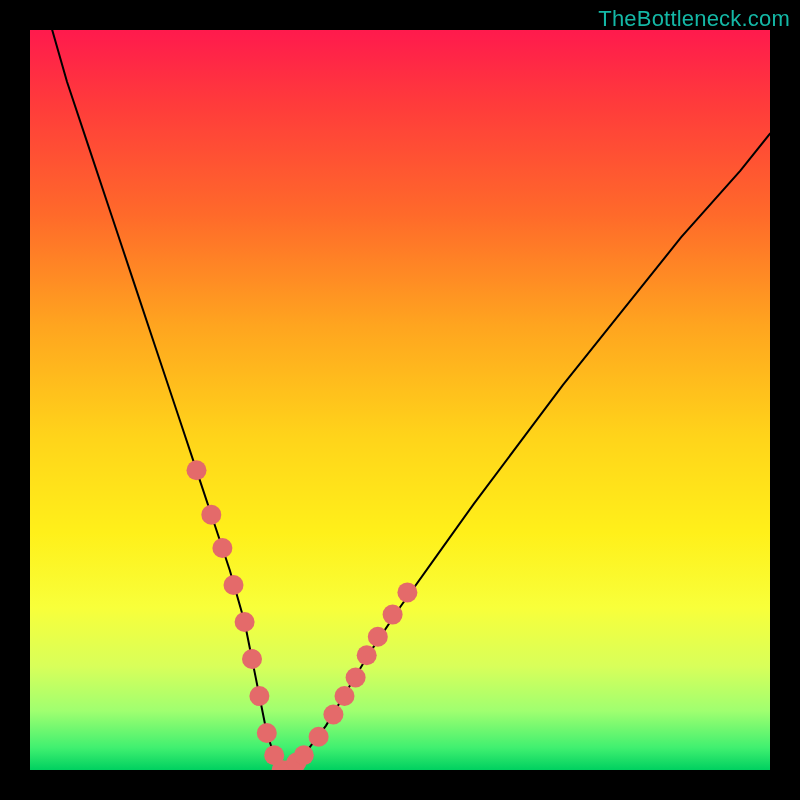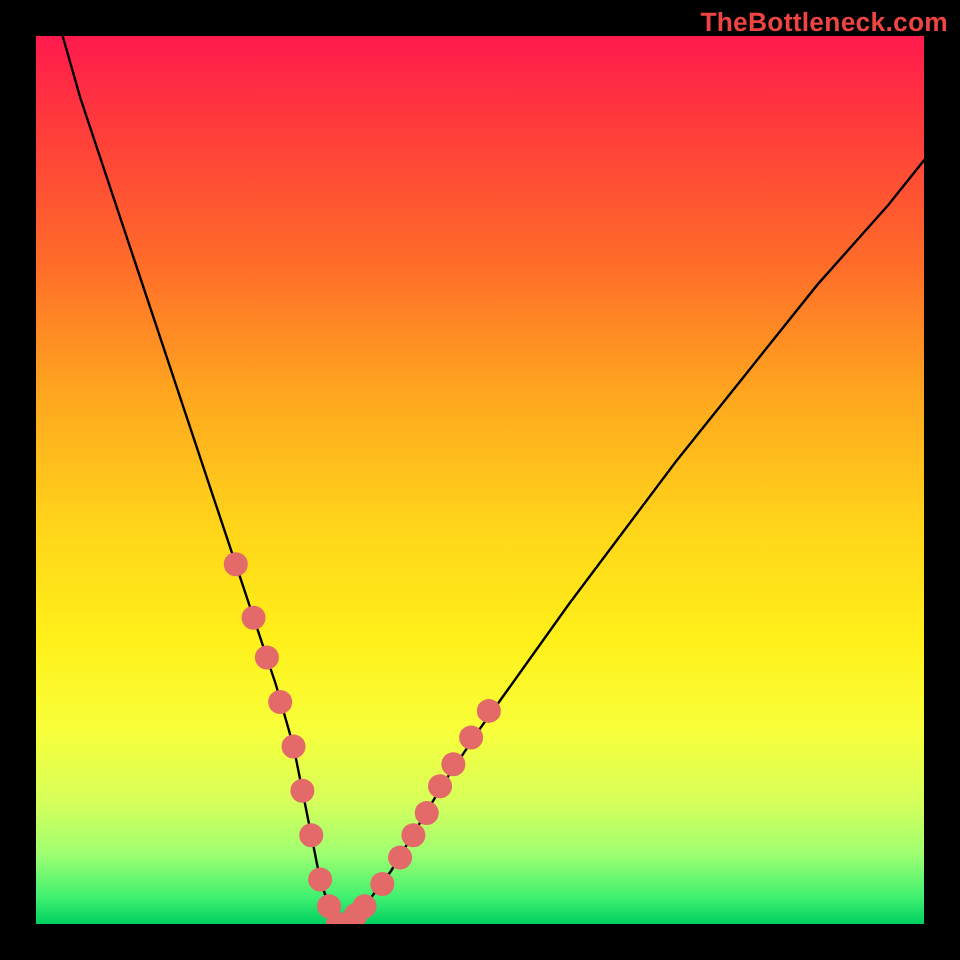--- a/index.html
+++ b/index.html
@@ -33,23 +33,23 @@
       #f8ff3a 78%,
       #d8ff5a 86%,
       #a0ff70 92%,
       #40f070 97%,
       #00d060 100%);
   }
   .watermark {
     position: absolute;
     top: 6px;
     right: 10px;
-    color: #ef4444;
+    color: #14b8a6;
     font-size: 22px;
-    font-weight: 700;
+    font-weight: 400;
     letter-spacing: 0.2px;
     user-select: none;
   }
   svg.overlay {
     position: absolute;
     left: 0;
     top: 0;
     width: 740px;
     height: 740px;
   }

